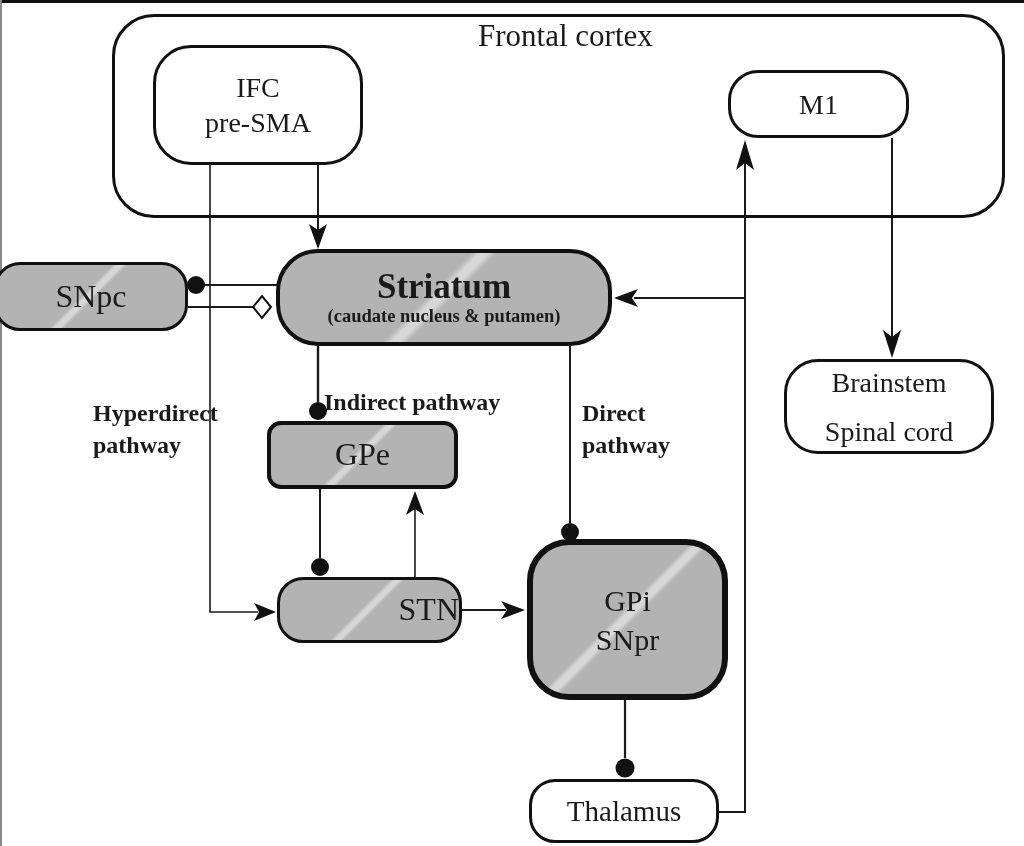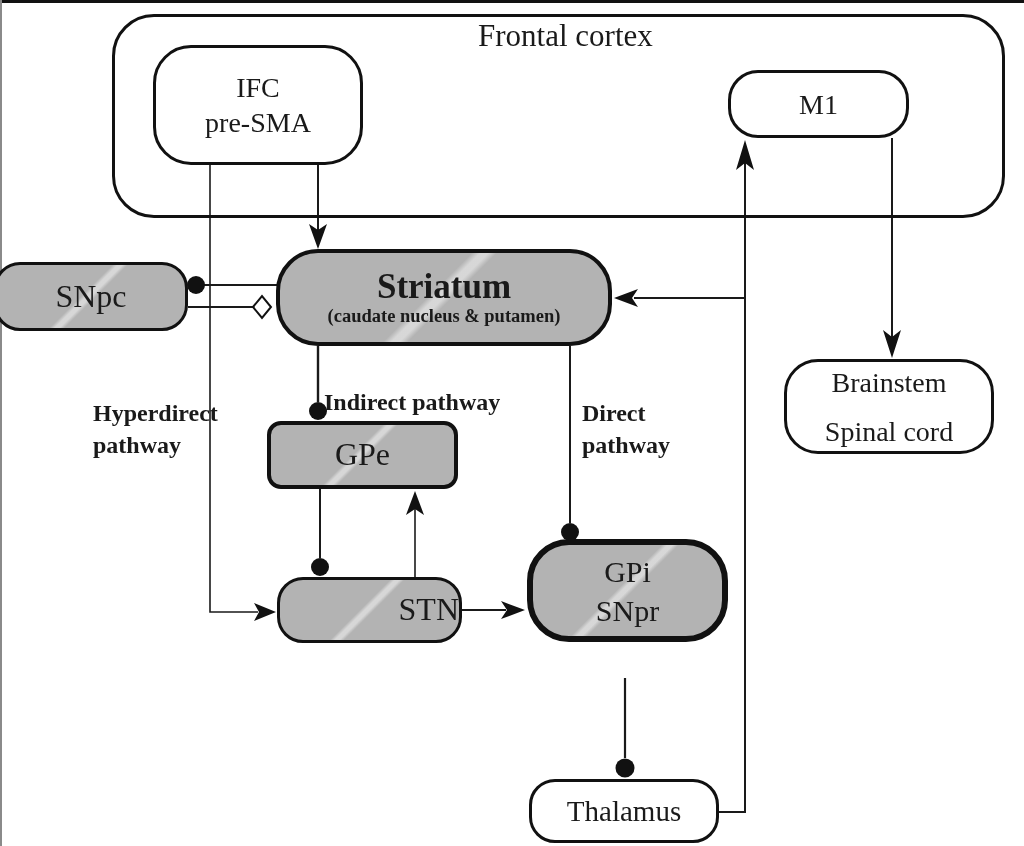--- a/index.html
+++ b/index.html
@@ -98,21 +98,21 @@
   </div>
 
   <div class="node gray-node outline t32" style="left:267px;top:421px;width:191px;height:68px;border-width:4px;border-radius:14px;">
     <span>GPe</span>
   </div>
 
   <div class="node gray-node outline t32" style="left:277px;top:577px;width:185px;height:66px;border-width:3.5px;border-radius:26px;align-items:flex-end;">
     <span>STN</span>
   </div>
 
-  <div class="node gray-node outline t30" style="left:527px;top:539px;width:201px;height:103px;border-width:6px;border-radius:42px;line-height:1.3;">
+  <div class="node gray-node outline t30" style="left:527px;top:539px;width:201px;height:161px;border-width:6px;border-radius:42px;line-height:1.3;">
     <span>GPi</span>
     <span>SNpr</span>
   </div>
 
   <div class="node white-node outline" style="left:529px;top:779px;width:190px;height:64px;border-width:3.5px;border-radius:26px;font-size:29px;">
     <span>Thalamus</span>
   </div>
 
   <div class="node white-node outline t28" style="left:784px;top:359px;width:210px;height:95px;border-radius:34px;gap:14px;">
     <span>Brainstem</span>

